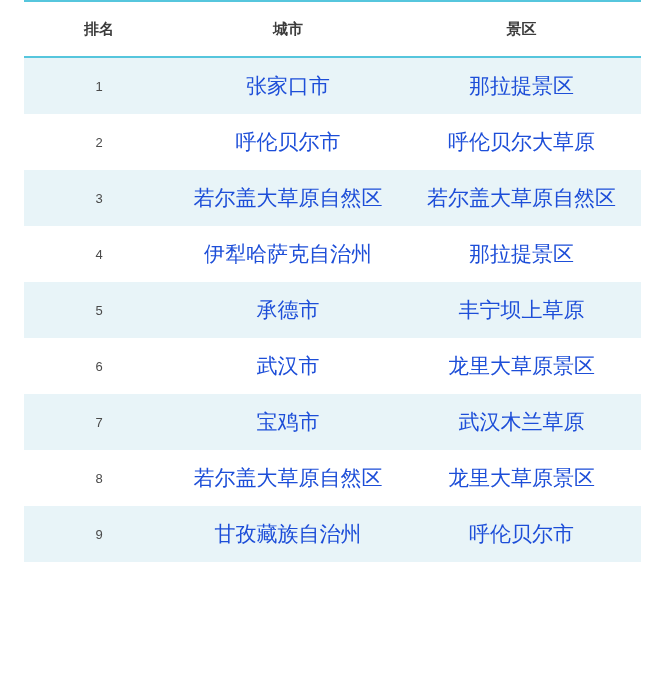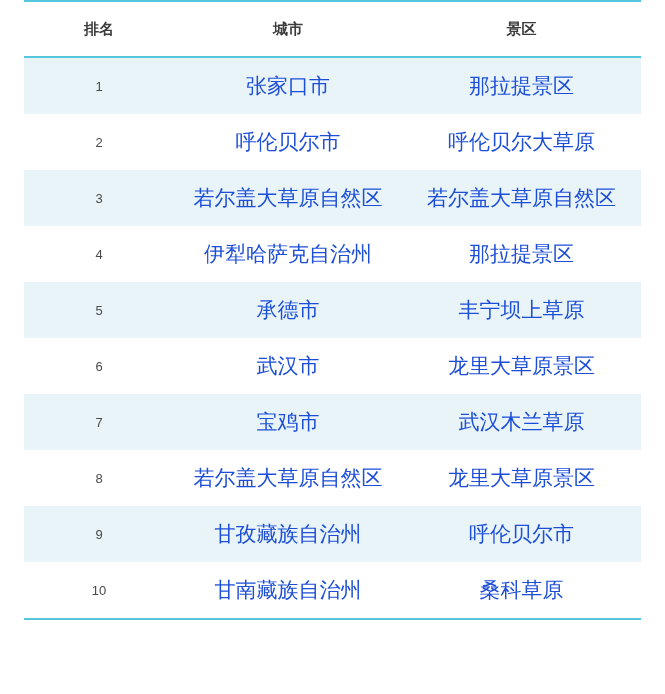--- a/index.html
+++ b/index.html
@@ -138,23 +138,18 @@
       <tr class="even">
         <td class="rank-cell">8</td>
         <td>若尔盖大草原自然区</td>
         <td>龙里大草原景区</td>
       </tr>
       <tr class="odd">
         <td class="rank-cell">9</td>
         <td>甘孜藏族自治州</td>
         <td>呼伦贝尔市</td>
       </tr>
-      <tr class="even last">
-        <td class="rank-cell">10</td>
-        <td>甘南藏族自治州</td>
-        <td>桑科草原</td>
-      </tr>
     </tbody>
   </table>
 
   <div class="footer-space"></div>
 
 </div>
 
 </body></html>

